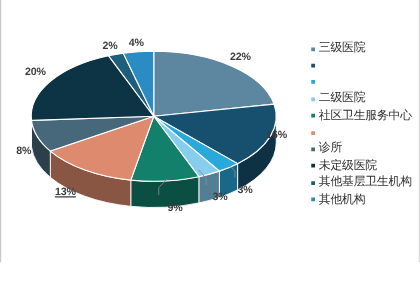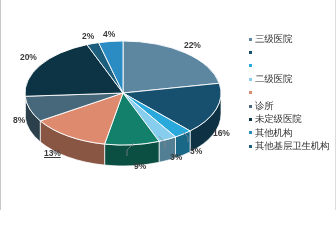--- a/index.html
+++ b/index.html
@@ -99,21 +99,21 @@
       <g id="leader-lines" stroke="#8a8a8a" stroke-width="0.7" fill="none">
         <path d="M126,156 L126,150 L133,143"></path>
         <path d="M164,148 L164,143 L158,136"></path>
         <path d="M187,142 L187,137 L181,131"></path>
       </g>
     </svg>
   </div>
 
   <div id="pct-labels">
       <div class="pct-label" style="left: 183px; top: 40px;">22%</div>
-      <div class="pct-label" style="left: 212px; top: 128px;">16%</div>
+      <div class="pct-label" style="left: 212px; top: 102px;">16%</div>
       <div class="pct-label" style="left: 189px; top: 146px;">3%</div>
       <div class="pct-label" style="left: 169px; top: 152px;">3%</div>
       <div class="pct-label" style="left: 133px; top: 161px;">9%</div>
       <div class="pct-label" style="left: 43px; top: 148px; text-decoration: underline;">13%</div>
       <div class="pct-label" style="left: 12px; top: 115px;">8%</div>
       <div class="pct-label" style="left: 19px; top: 52px;">20%</div>
       <div class="pct-label" style="left: 81px; top: 31px;">2%</div>
       <div class="pct-label" style="left: 102px; top: 29px;">4%</div>
     </div>
 
@@ -126,33 +126,37 @@
         <span class="legend-swatch" style="background: rgb(22, 80, 110);"></span>
       </div>
       <div class="legend-item">
         <span class="legend-swatch" style="background: rgb(41, 168, 219);"></span>
       </div>
       <div class="legend-item">
         <span class="legend-swatch" style="background: rgb(134, 205, 238);"></span>
         <span class="legend-label">二级医院</span>
       </div>
       <div class="legend-item">
+        <span class="legend-swatch" style="background: rgb(18, 128, 106);"></span>
+        <span class="legend-label">社区卫生服务中心</span>
+      </div>
+      <div class="legend-item">
         <span class="legend-swatch" style="background: rgb(221, 138, 110);"></span>
       </div>
       <div class="legend-item">
         <span class="legend-swatch" style="background: rgb(71, 104, 122);"></span>
         <span class="legend-label">诊所</span>
       </div>
       <div class="legend-item">
         <span class="legend-swatch" style="background: rgb(12, 52, 68);"></span>
         <span class="legend-label">未定级医院</span>
       </div>
       <div class="legend-item">
+        <span class="legend-swatch" style="background: rgb(29, 94, 124);"></span>
+        <span class="legend-label">其他基层卫生机构</span>
+      </div>
+      <div class="legend-item">
         <span class="legend-swatch" style="background: rgb(43, 140, 196);"></span>
         <span class="legend-label">其他机构</span>
-      </div>
-      <div class="legend-item">
-        <span class="legend-swatch" style="background: rgb(29, 94, 124);"></span>
-        <span class="legend-label">其他基层卫生机构</span>
       </div>
     </div>
 
 </div>
 
 </body></html>

